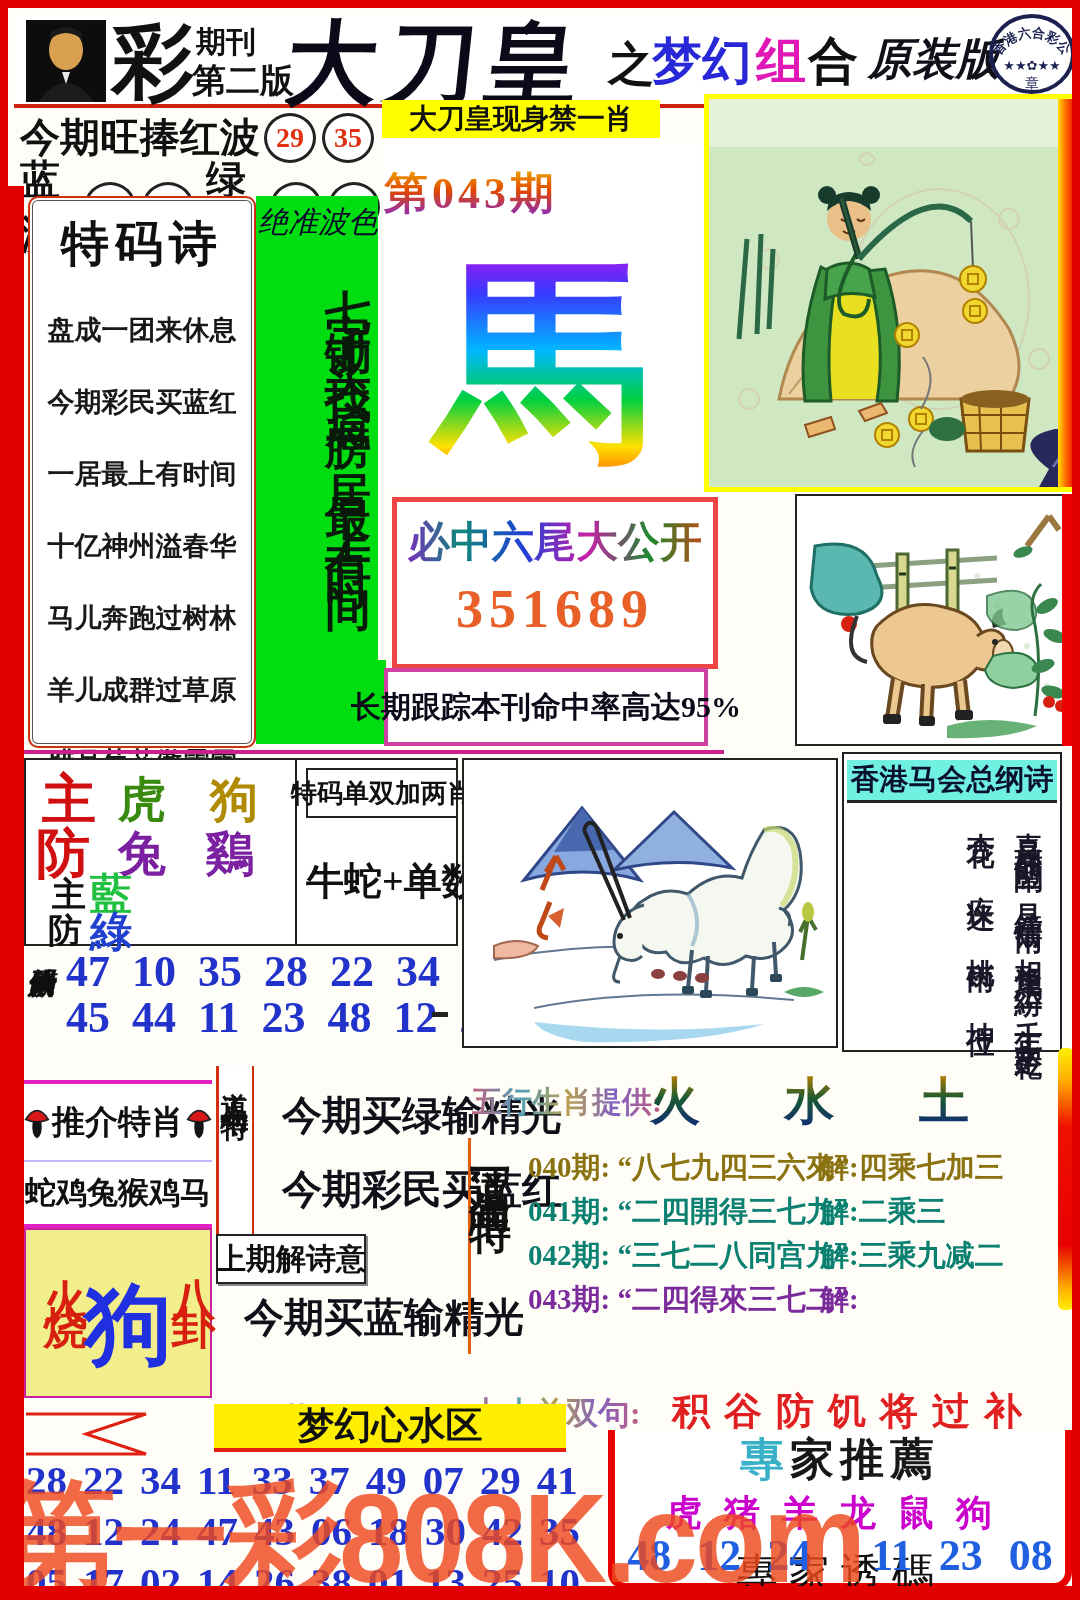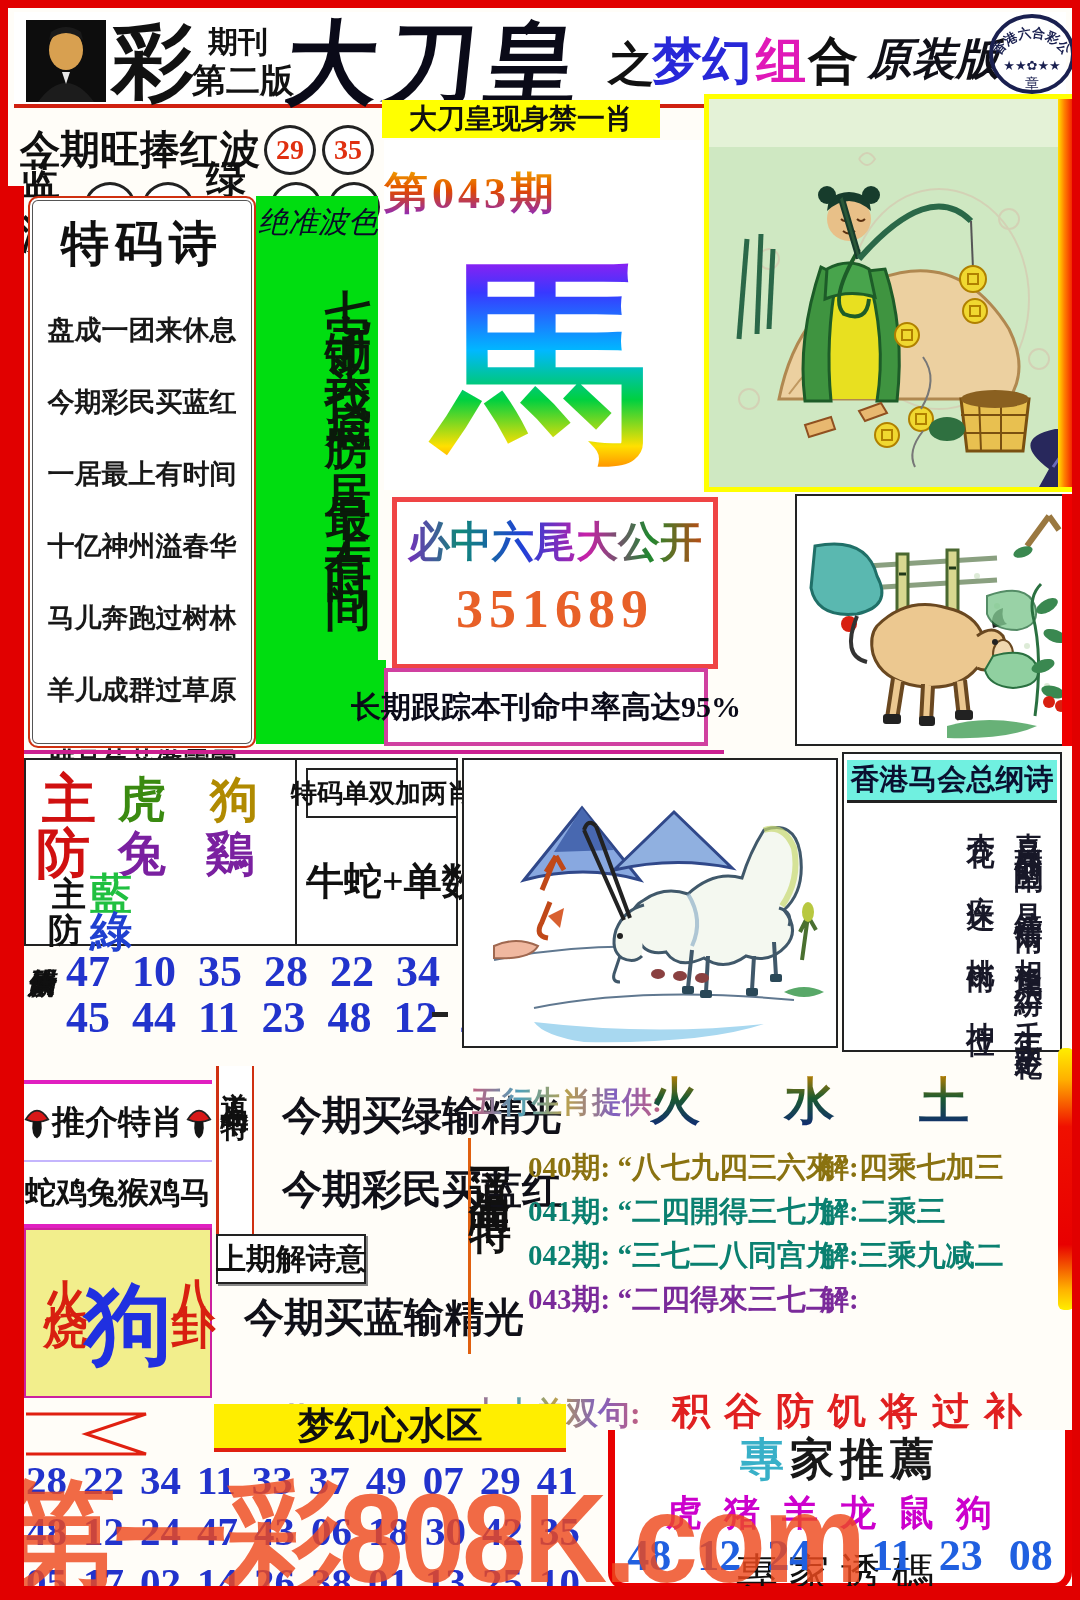--- a/index.html
+++ b/index.html
@@ -7,21 +7,21 @@
         font-family:"Liberation Serif","DejaVu Serif",serif;}
   .abs{position:absolute;}
   
   .frame{position:absolute;inset:0;border:8px solid #e10000;pointer-events:none;z-index:40;}
   .leftband{left:8px;top:186px;width:16px;height:1406px;background:#e10000;z-index:39;}
   .botband{left:0;top:1586px;width:1080px;height:14px;background:#e10000;z-index:41;}
   
   .hdr{left:14px;top:12px;width:1052px;height:92px;background:#fff;border-bottom:4px solid #d02010;}
   .photo{left:26px;top:20px;width:80px;height:82px;background:#111;}
   .t-cai{left:112px;top:8px;font-size:82px;font-weight:bold;color:#111;}
-  .t-qikan{left:196px;top:22px;font-size:30px;font-weight:bold;color:#111;margin-left:12px;}
+  .t-qikan{left:196px;top:22px;font-size:30px;font-weight:bold;color:#111;}
   .t-dierban{left:192px;top:58px;font-size:34px;font-weight:bold;color:#111;}
   .t-main{left:286px;top:2px;font-size:92px;font-weight:bold;color:#0a0a18;letter-spacing:8px;transform:skewX(-6deg);}
   .t-zhi{left:608px;top:34px;font-size:46px;font-weight:bold;color:#111;}
   .t-mh{left:652px;top:28px;font-size:50px;font-weight:bold;color:#2828d8;}
   .t-zu{left:756px;top:28px;font-size:50px;font-weight:bold;color:#e018b8;}
   .t-he{left:808px;top:28px;font-size:50px;font-weight:bold;color:#101010;}
   .t-yz{left:868px;top:30px;font-size:44px;font-weight:bold;color:#101018;font-style:italic;}
   .seal{left:988px;top:12px;width:88px;height:88px;}
   
   .waves{left:20px;top:110px;width:360px;height:80px;}
@@ -134,21 +134,21 @@
     <svg width="88" height="88" viewBox="0 0 88 88">
       <ellipse cx="44" cy="42" rx="41" ry="38" fill="none" stroke="#1a2050" stroke-width="4"></ellipse>
       <path id="arcp" d="M 10 48 A 36 34 0 0 1 78 48" fill="none"></path>
       <text font-size="13" font-weight="bold" fill="#1a2050"><textPath href="#arcp" startOffset="4">香港六合彩公司</textPath></text>
       <text x="44" y="58" text-anchor="middle" font-size="13" fill="#1a2050">★★✿★★</text>
       <text x="44" y="76" text-anchor="middle" font-size="14" fill="#1a2050">章</text>
     </svg>
   </div>
 
   <div class="abs waves">
-    <div class="wline" style="top:0;margin-top:12px;">
+    <div class="wline" style="top:0;">
       <span>今期旺捧红波</span>
       <span class="red-n" style="display:flex;gap:6px;">
           <span class="circ">29</span>
           <span class="circ">35</span>
         </span>
     </div>
     <div class="wline" style="top:42px;">
       <span>蓝波</span>
       <span class="blue-n" style="display:flex;gap:6px;">
           <span class="circ">31</span>

